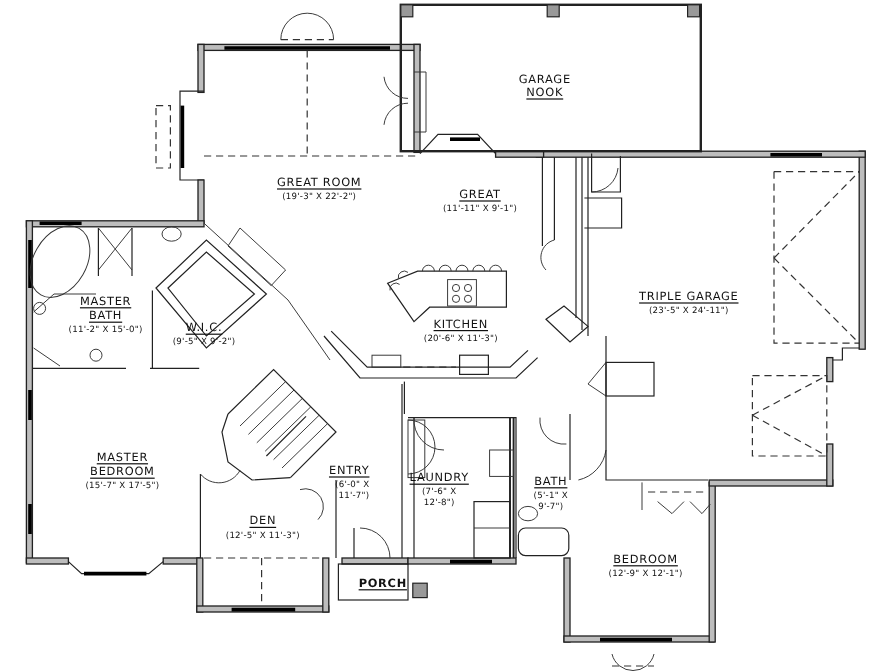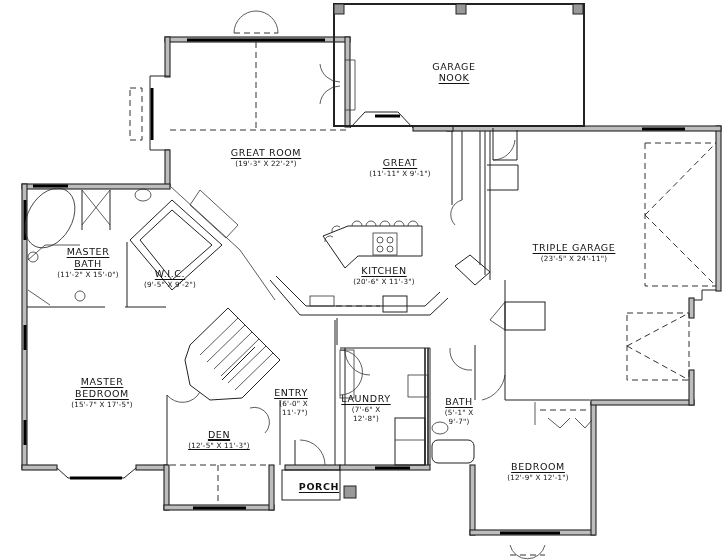--- a/index.html
+++ b/index.html
@@ -221,21 +221,21 @@
 <div class="lbl" style="left:102px;top:377px;">
   <span class="name">MASTER</span>
   <span class="name" style="margin-top:2px">BEDROOM</span>
   <span class="dim">(15'-7" X 17'-5")</span>
 </div>
 <div class="lbl" style="left:291px;top:388px;text-align:right;">
   <span class="name">ENTRY</span>
   <span class="dim">(6'-0" X</span>
   <span class="dim" style="margin-top:1px">11'-7")</span>
 </div>
-<div class="lbl" style="left:219px;top:430px;text-decoration:underline;">
+<div class="lbl" style="left:219px;top:430px;">
   <span class="name">DEN</span>
   <span class="dim">(12'-5" X 11'-3")</span>
 </div>
 <div class="lbl" style="left:366px;top:394px;">
   <span class="name">LAUNDRY</span>
   <span class="dim">(7'-6" X</span>
   <span class="dim" style="margin-top:1px">12'-8")</span>
 </div>
 <div class="lbl" style="left:459px;top:397px;">
   <span class="name">BATH</span>

